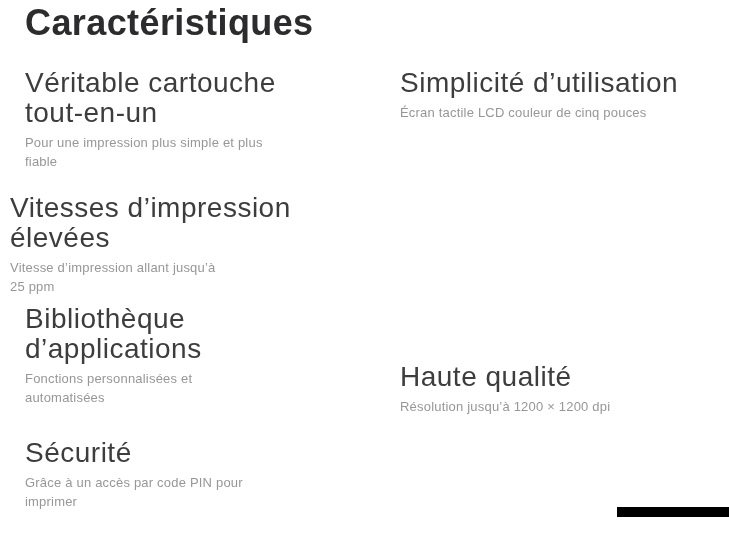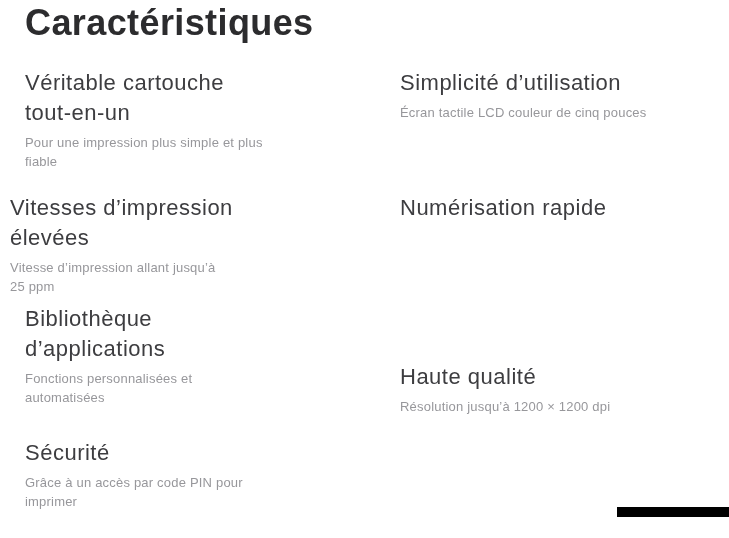--- a/index.html
+++ b/index.html
@@ -21,21 +21,21 @@
     font-weight: 700;
     letter-spacing: 0.4px;
     color: #2c2c2e;
   }
   .feature {
     position: absolute;
     width: 350px;
   }
   .feature.right { width: 315px; }
   .feature h2 {
-    font-size: 22px;
+    font-size: 28px;
     line-height: 30px;
     font-weight: 400;
     letter-spacing: 0.5px;
     color: #3d3d40;
     white-space: pre-line;
   }
   .feature p {
     margin-top: 5px;
     font-size: 13px;
     line-height: 19px;
@@ -93,21 +93,20 @@
     <p>Écran tactile LCD couleur de cinq pouces</p>
   </div>
 
   <div class="feature l4">
     <h2>Sécurité</h2>
     <p>Grâce à un accès par code PIN pour
 imprimer</p>
   </div>
 
   <div class="feature right r2">
-    <h2>Numérisation rapide</h2>
   </div>
 
   <div class="feature right r3">
     <h2>Haute qualité</h2>
     <p>Résolution jusqu’à 1200 × 1200 dpi</p>
   </div>
 
   <div class="bottom-bar"></div>
 
 </div>

